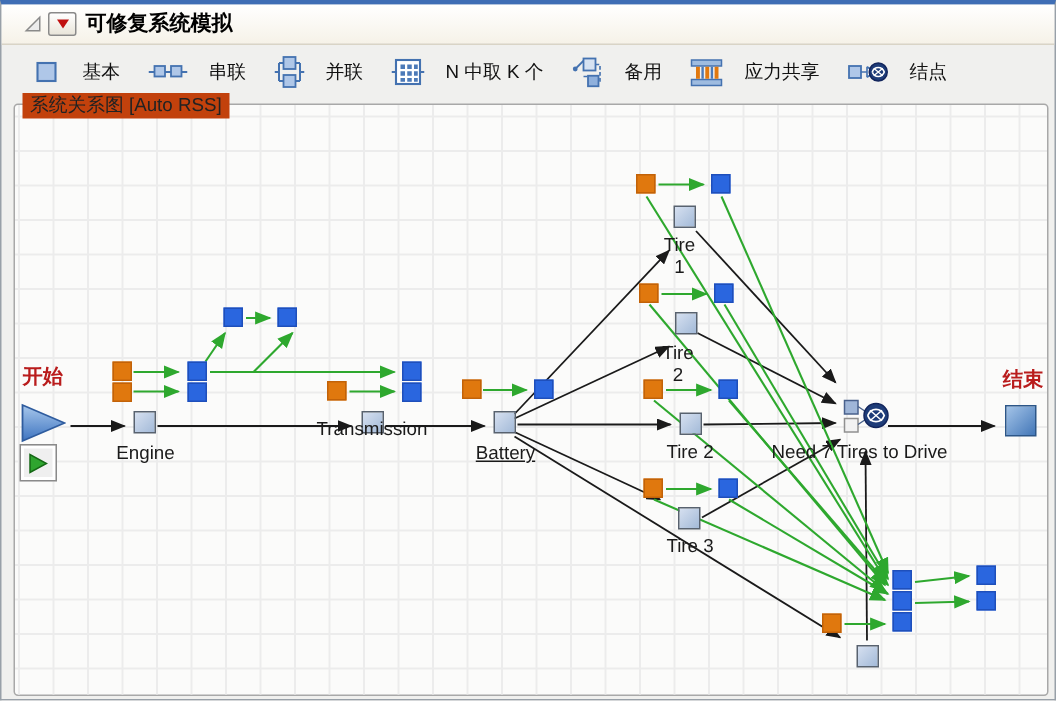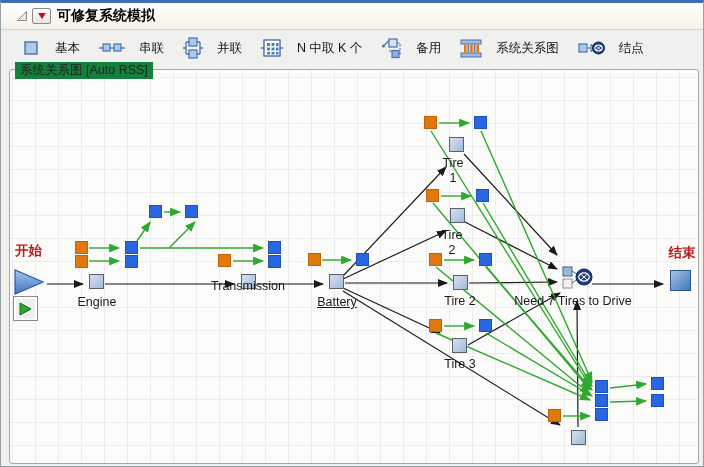--- a/index.html
+++ b/index.html
@@ -35,21 +35,21 @@
     position:absolute; left:8px; top:66px; width:690px; height:395px;
     border:1px solid #a8a8a8; border-radius:3px; background:#fbfbfa;
   }
   .canvas{
     position:absolute; left:9px; top:67px; width:688px; height:393px;
     background-image:linear-gradient(#ececec 1px, transparent 1px),
                      linear-gradient(90deg,#ececec 1px, transparent 1px);
     background-size:23px 23px; background-position:2px 7px;
   }
   .grouplabel{
-    position:absolute; left:14px; top:59px; padding:0 5px; background:#15803d;
+    position:absolute; left:14px; top:59px; padding:0 5px; background:#c2410c;
     font-size:12.5px; color:#222; z-index:5;
   }
   
   svg.lines{ position:absolute; left:0; top:0; pointer-events:none; z-index:2; }
   .node{
     position:absolute; width:15px; height:15px; z-index:3;
     background:linear-gradient(135deg,#d6e0f0,#a3bad8);
     border:1px solid #58626f;
   }
   .marker{ position:absolute; width:13px; height:13px; z-index:3; }
@@ -141,21 +141,21 @@
     <div class="tbtn">
       <svg width="22" height="19" viewBox="0 0 22 19">
           <rect x="1" y="1" width="20" height="4" fill="#9fbce0" stroke="#4472b0" stroke-width="1"></rect>
           <rect x="1" y="14" width="20" height="4" fill="#9fbce0" stroke="#4472b0" stroke-width="1"></rect>
           <rect x="4" y="5.5" width="2.6" height="8" fill="#e0780e"></rect>
           <rect x="7.6" y="5.5" width="1.6" height="8" fill="#4c7ab8"></rect>
           <rect x="10.2" y="5.5" width="2.6" height="8" fill="#e0780e"></rect>
           <rect x="13.8" y="5.5" width="1.6" height="8" fill="#4c7ab8"></rect>
           <rect x="16.4" y="5.5" width="2.6" height="8" fill="#e0780e"></rect>
         </svg>
-      <span>系统关系图</span>
+      <span>应力共享</span>
     </div>
     <div class="tbtn">
       <svg width="27" height="18" viewBox="0 0 27 18">
           <rect x="1" y="5" width="8" height="8" fill="#afc7e8" stroke="#4472b0" stroke-width="1.2"></rect>
           <path d="M9,9 H13 M13,5.5 V12.5 M13,5.5 L16,7.5 M13,12.5 L16,10.5" fill="none" stroke="#4472b0" stroke-width="1.1"></path>
           <circle cx="20.5" cy="9" r="6" fill="#1e3c78" stroke="#12255c" stroke-width="1"></circle>
           <path d="M16.5,9 c1.5,-4 6.5,-4 8,0 c-1.5,4 -6.5,4 -8,0" fill="none" stroke="#ffffff" stroke-width="1.1"></path>
           <path d="M17.5,6.5 l6,5 M17.5,11.5 l6,-5" stroke="#ffffff" stroke-width="0.9"></path>
         </svg>
       <span>结点</span>

